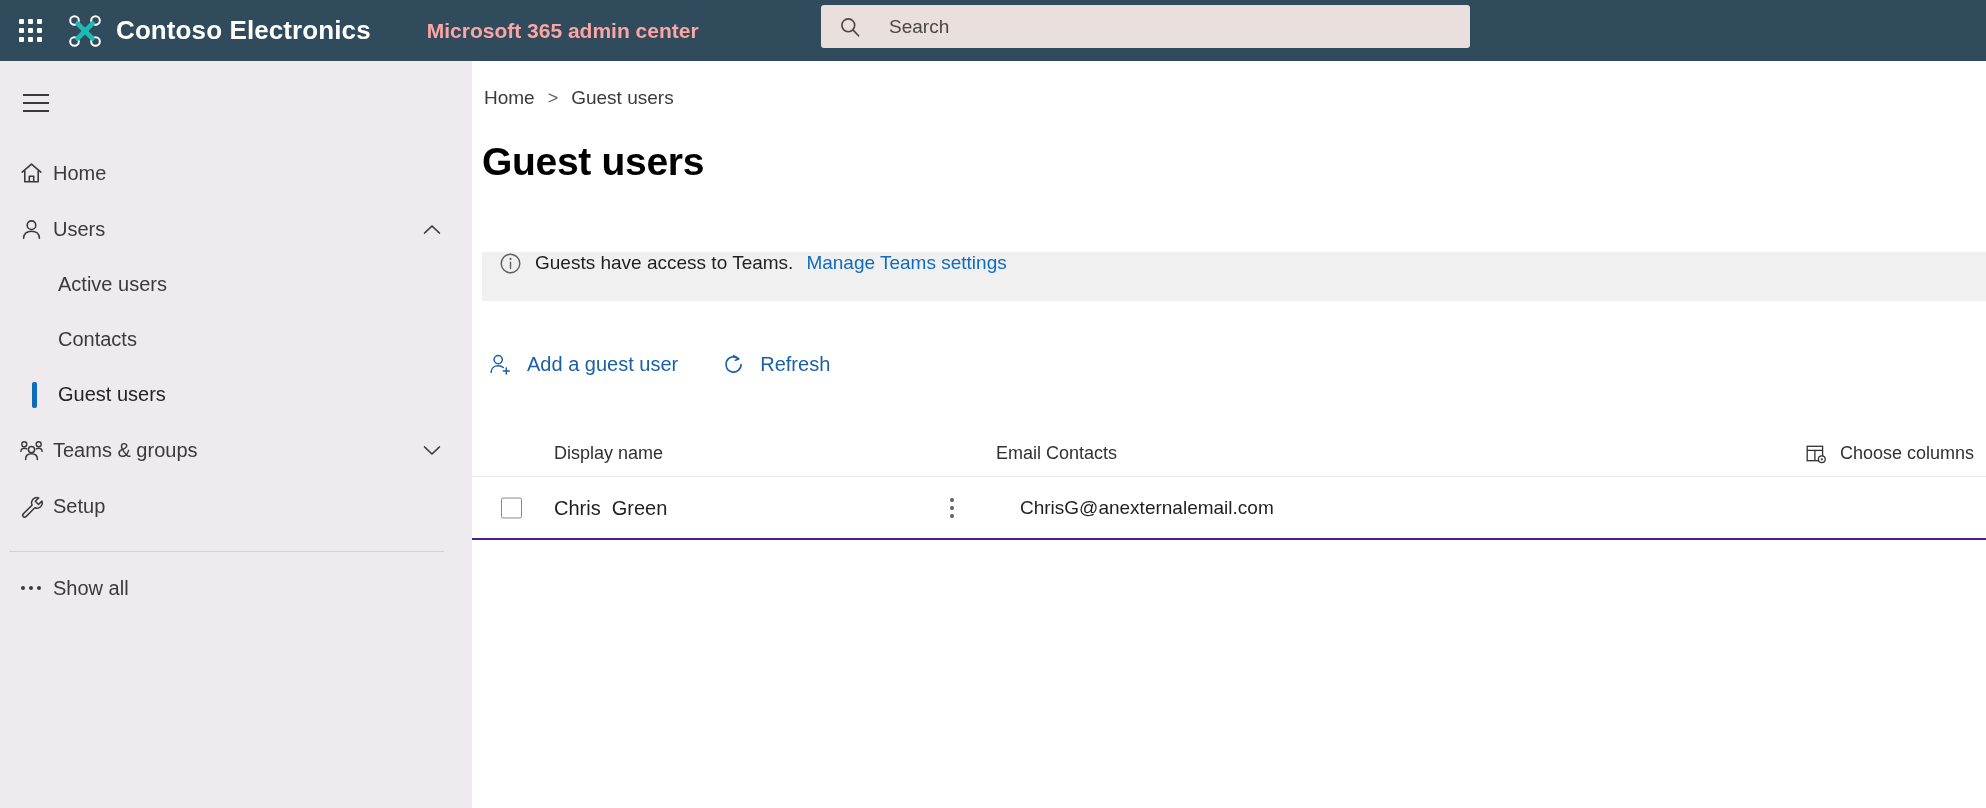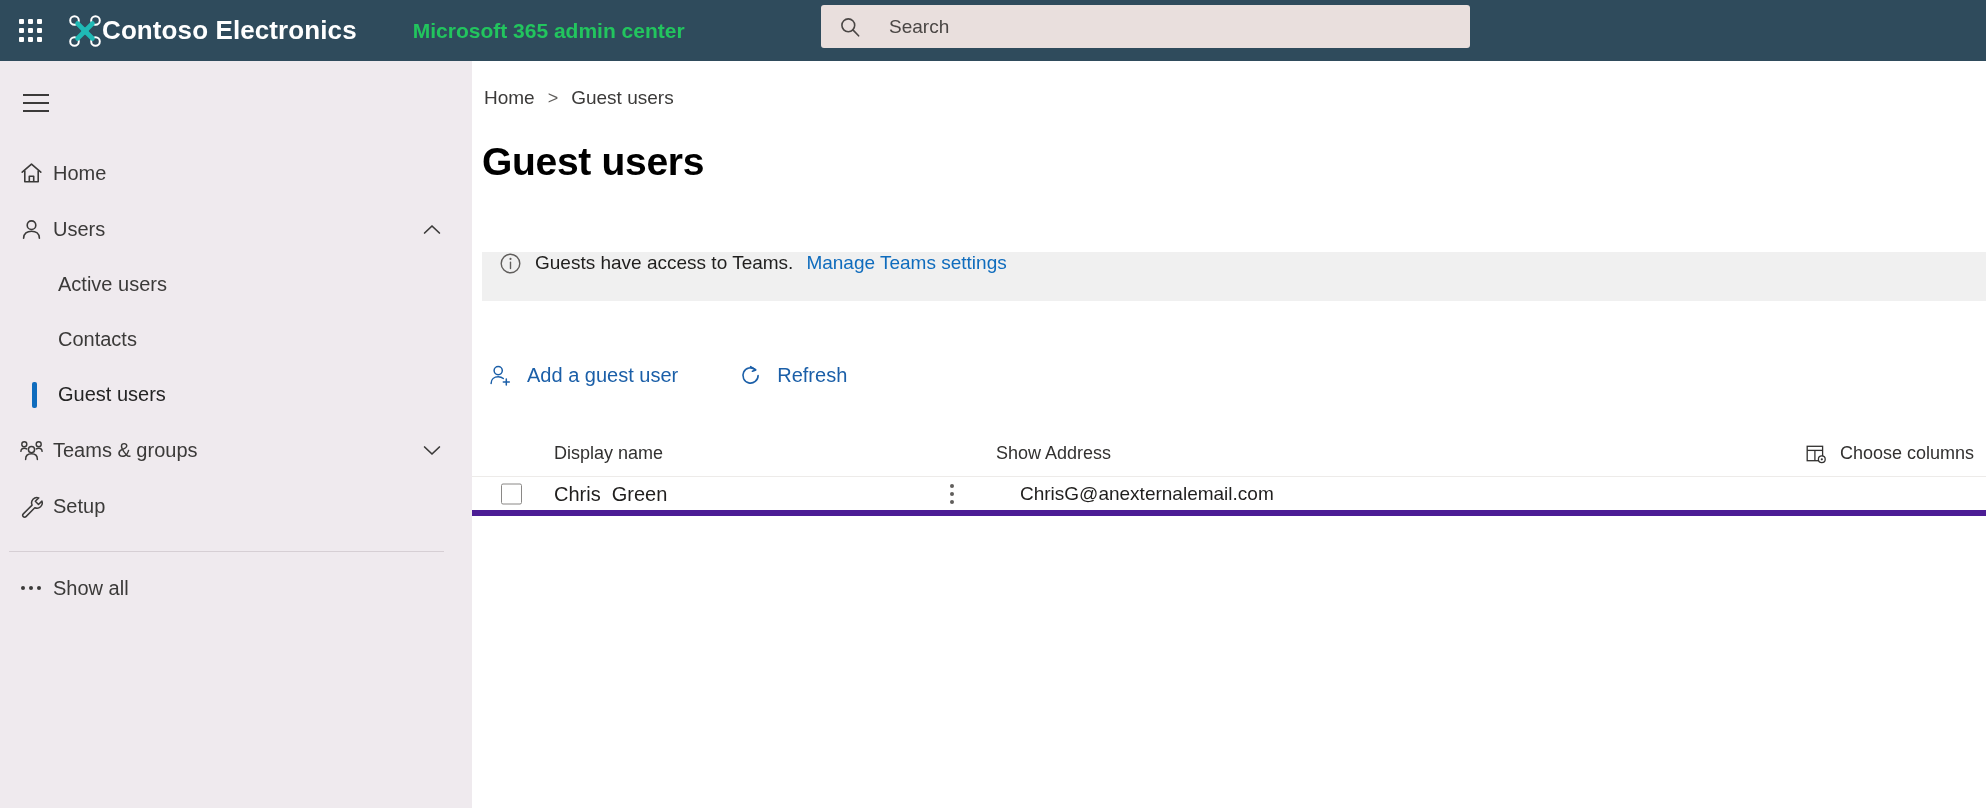--- a/index.html
+++ b/index.html
@@ -42,35 +42,36 @@
   .waffle-grid i {
     display: block;
     width: 5px; height: 5px;
     background: #ffffff;
     border-radius: 1px;
   }
 
   .brand {
     display: flex;
     align-items: center;
+    gap: 14px;
     margin-left: 7px;
     flex: 0 0 auto;
     cursor: pointer;
   }
   .brand-logo { width: 34px; height: 34px; display:block; }
   .brand-name {
     color: #ffffff;
     font-size: 26px;
     font-weight: bold;
     letter-spacing: 0.1px;
     white-space: nowrap;
   }
 
   .header-app-title {
-    color: #22c55e;
+    color: #fca5a5;
     font-size: 21px;
     font-weight: bold;
     margin-left: 56px;
     white-space: nowrap;
     flex: 0 0 auto;
     cursor: pointer;
   }
 
   .search-wrap {
     position: absolute;
@@ -253,22 +254,22 @@
   .info-link {
     font-size: 19px;
     color: #0f6cbd;
     cursor: pointer;
     white-space: nowrap;
   }
 
   .cmdbar {
     margin: 47px 0 0 10px;
     display: flex;
-    align-items: flex-end;
-    gap: 48px;
+    align-items: flex-start;
+    gap: 31px;
     height: 44px;
   }
   .cmd-btn {
     display: flex;
     align-items: center;
     gap: 14px;
     cursor: pointer;
     padding: 4px 6px;
   }
   .cmd-btn svg { flex: 0 0 auto; display:block; }
@@ -305,23 +306,23 @@
   }
   .choose-cols svg { display:block; flex:0 0 auto; }
   .choose-cols span {
     font-size: 18px;
     color: #323130;
     white-space: nowrap;
   }
 
   .tbl-row {
     position: relative;
-    height: 40px;
+    height: 64px;
     border-top: 1px solid #EDEBE9;
-    border-bottom: 6px solid #4c1d95;
+    border-bottom: 2px solid #4c1d95;
     cursor: pointer;
   }
 
   .row-check {
     position: absolute;
     left: 29px;
     top: 50%;
     transform: translateY(-50%);
     width: 21px; height: 21px;
     border: 1px solid #8A8886;
@@ -547,21 +548,21 @@
       </svg>
       <span class="cmd-label">Refresh</span>
     </div>
 
   </div>
 
   <div class="tbl">
 
     <div class="tbl-head">
       <span class="th th-display">Display name</span>
-      <span class="th th-email">Show Address</span>
+      <span class="th th-email">Email Contacts</span>
 
       <div class="choose-cols">
         <svg width="22" height="22" viewBox="0 0 22 22">
           <rect x="2.2" y="3.3" width="15.4" height="14.4" fill="none" stroke="#323130" stroke-width="1.3"></rect>
           <line x1="2.2" y1="7.4" x2="17.6" y2="7.4" stroke="#323130" stroke-width="1.3"></line>
           <line x1="9.9" y1="7.4" x2="9.9" y2="17.7" stroke="#323130" stroke-width="1.3"></line>
           <circle cx="16.8" cy="16.3" r="3.4" fill="#ffffff" stroke="#323130" stroke-width="1.3"></circle>
           <circle cx="16.8" cy="16.3" r="1.1" fill="#323130"></circle>
         </svg>
         <span>Choose columns</span>

